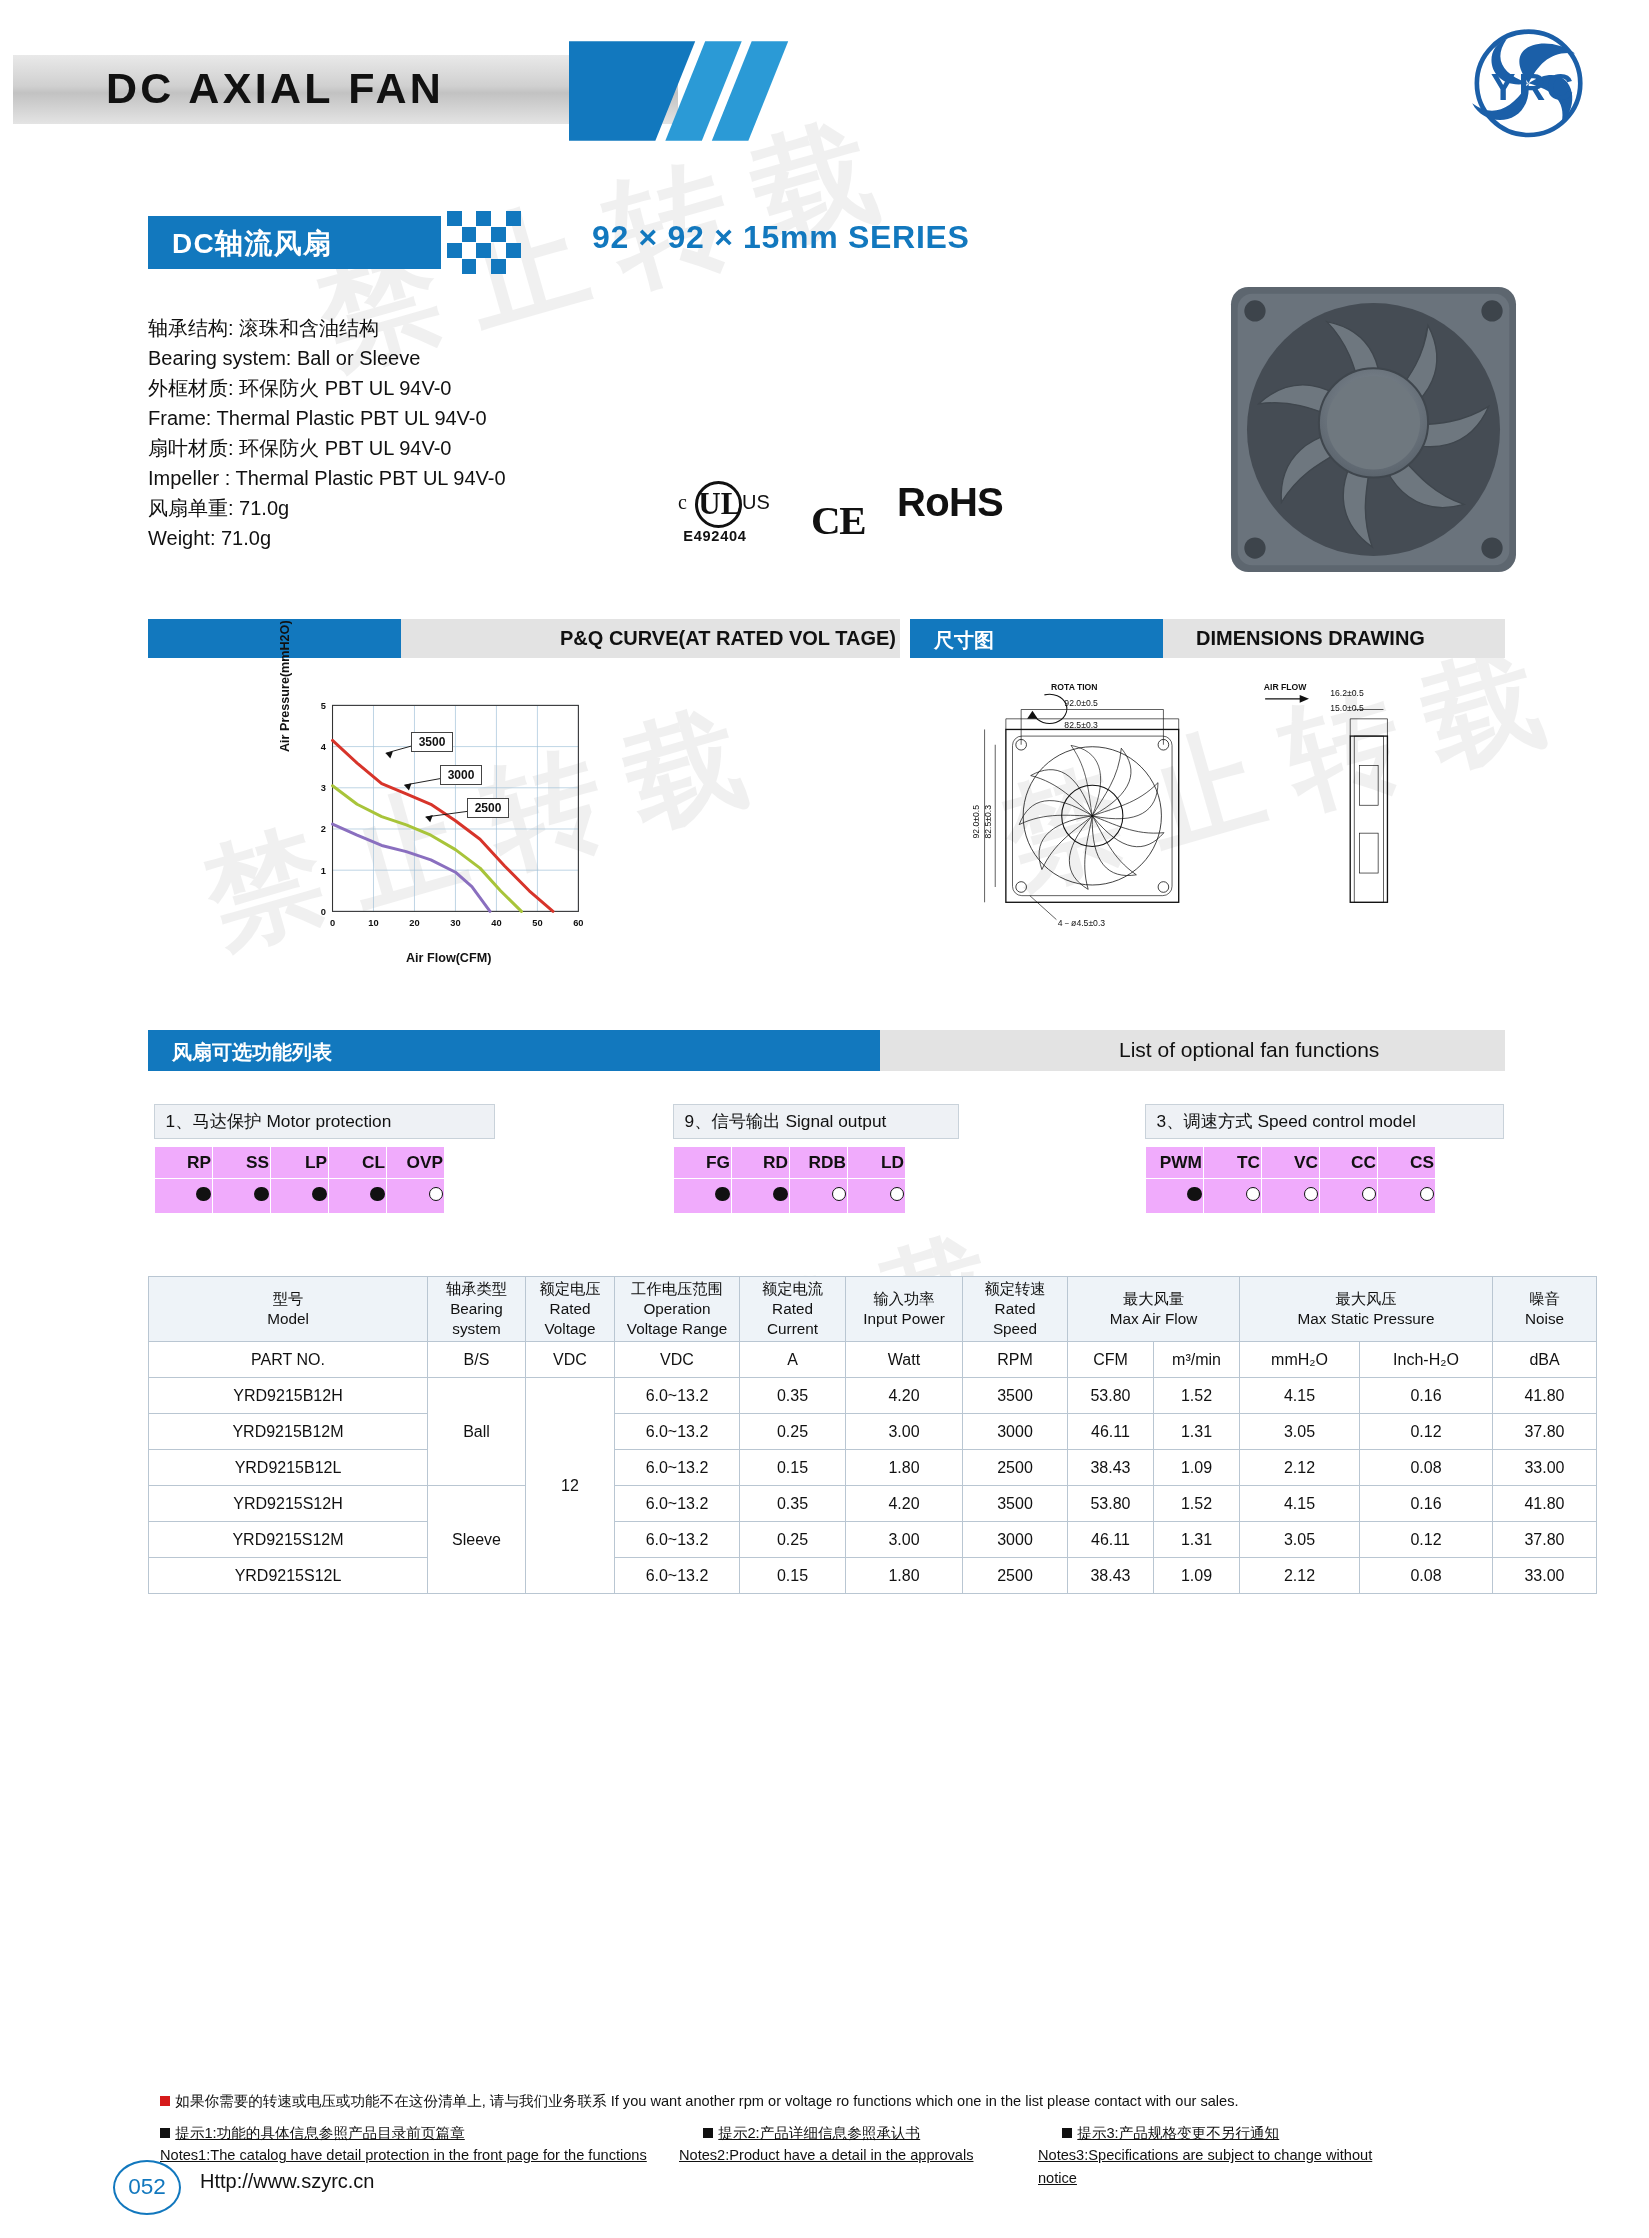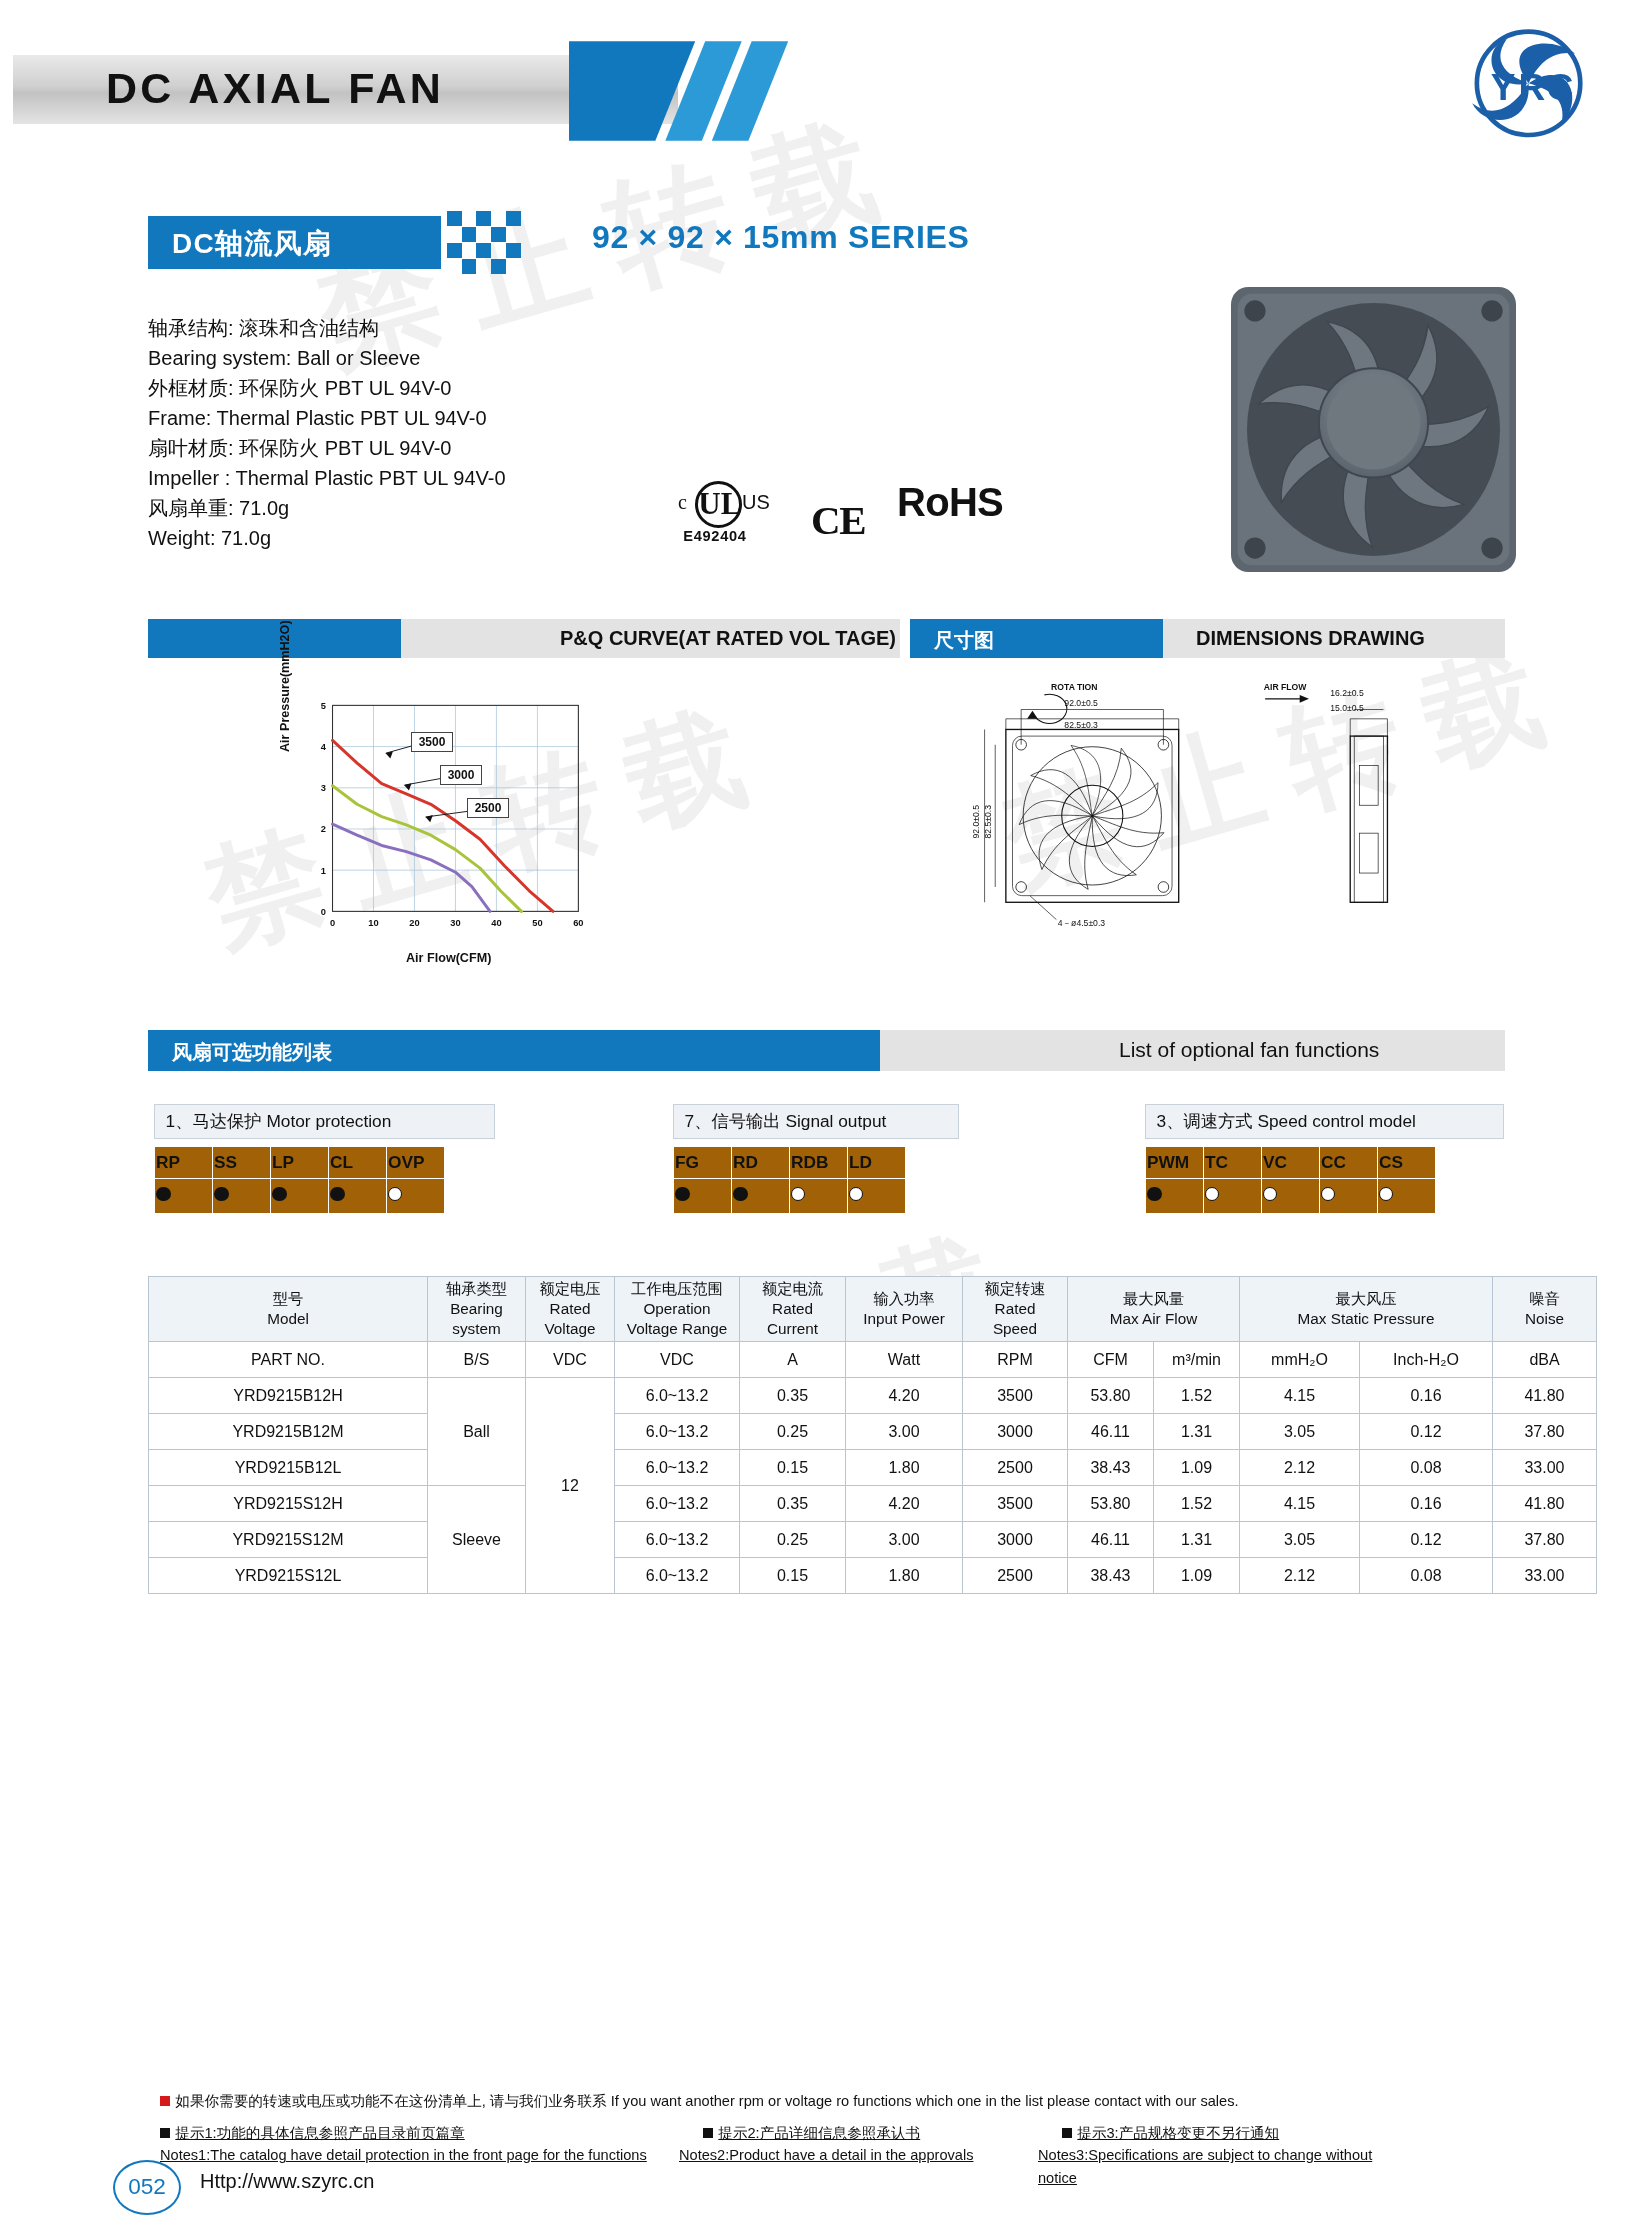--- a/index.html
+++ b/index.html
@@ -97,22 +97,22 @@
   .opt-title-bar .cn{position:absolute;left:24px;top:9.3px;color:#fff;font-size:20px;font-weight:bold;}
   .opt-title-bar .en{position:absolute;left:971px;top:8px;color:#111;font-size:21px;}
 
   .optgrp{position:absolute;top:1104px;}
   .optgrp .head{
     background:#eef1f5;border:0.7px solid #c9d2da;height:33px;
     font-size:17.3px;padding-left:10.6px;line-height:33px;color:#111;
   }
   .optgrp table{border-collapse:collapse;margin-top:6.7px;}
   .optgrp td{
-    border:0.7px solid #ffffff;background:#a16207;
-    width:55px;height:29px;text-align:left;font-size:17.3px;font-weight:bold;color:#111;
+    border:0.7px solid #ffffff;background:#f0abfc;
+    width:55px;height:29px;text-align:right;font-size:17.3px;font-weight:bold;color:#111;
   }
   .optgrp td.dotcell{height:32px;}
   .dot{display:inline-block;width:14.6px;height:14.6px;border-radius:50%;background:#111;}
   .dot.open{background:#fff;border:1.3px solid #111;width:12px;height:12px;}
 
   
   table.main{
     position:absolute;left:148px;top:1276px;
     border-collapse:collapse;font-size:16px;background:#fff;
   }
@@ -395,21 +395,21 @@
         <td class="dotcell"><span class="dot"></span></td>
         <td class="dotcell"><span class="dot"></span></td>
         <td class="dotcell"><span class="dot"></span></td>
         <td class="dotcell"><span class="dot open"></span></td>
       </tr>
     </tbody>
       </table>
   </div>
 
   <div class="optgrp" style="left:673px;width:286px;">
-    <div class="head">7、信号输出 Signal output</div>
+    <div class="head">9、信号输出 Signal output</div>
     <table>
       <tbody>
           <tr>
         <td>FG</td>
         <td>RD</td>
         <td>RDB</td>
         <td>LD</td>
       </tr>
       <tr>
         <td class="dotcell"><span class="dot"></span></td>

